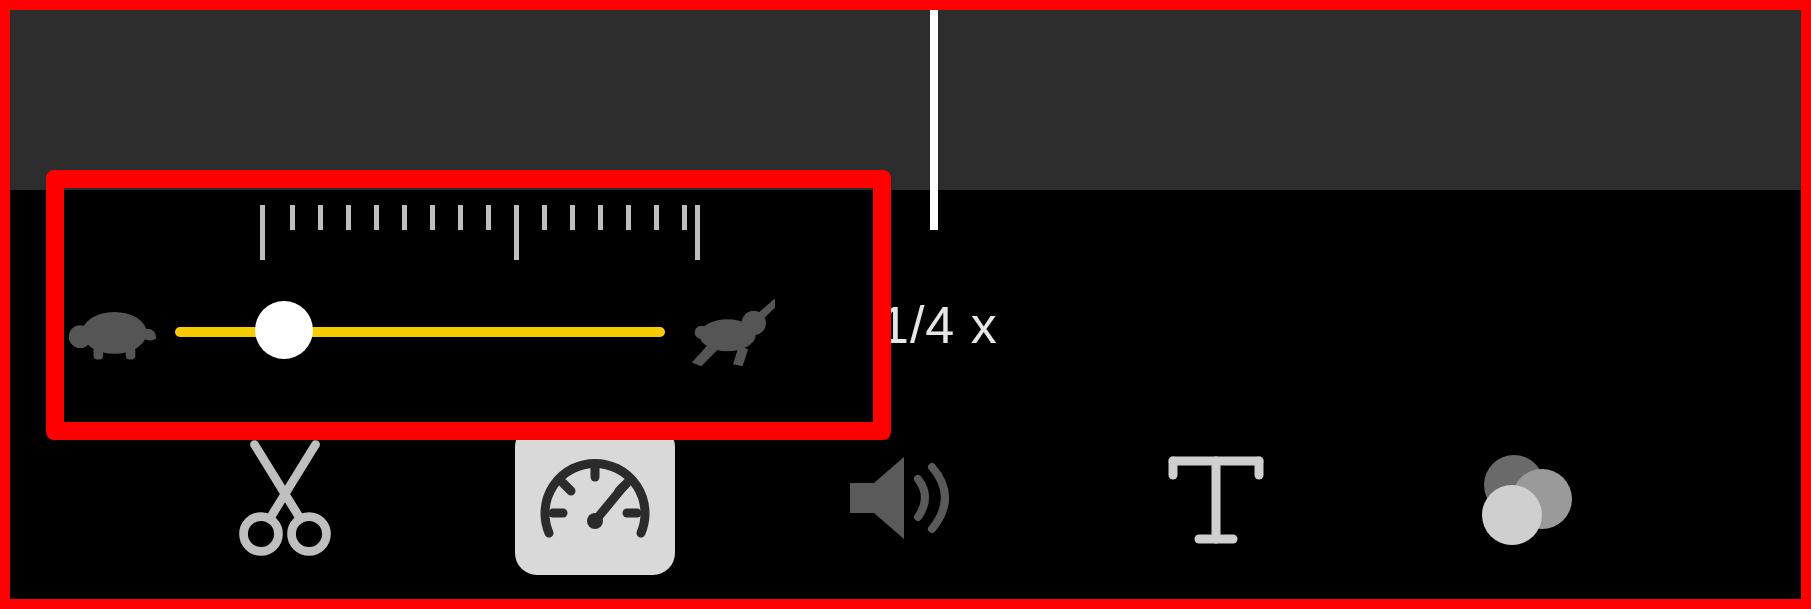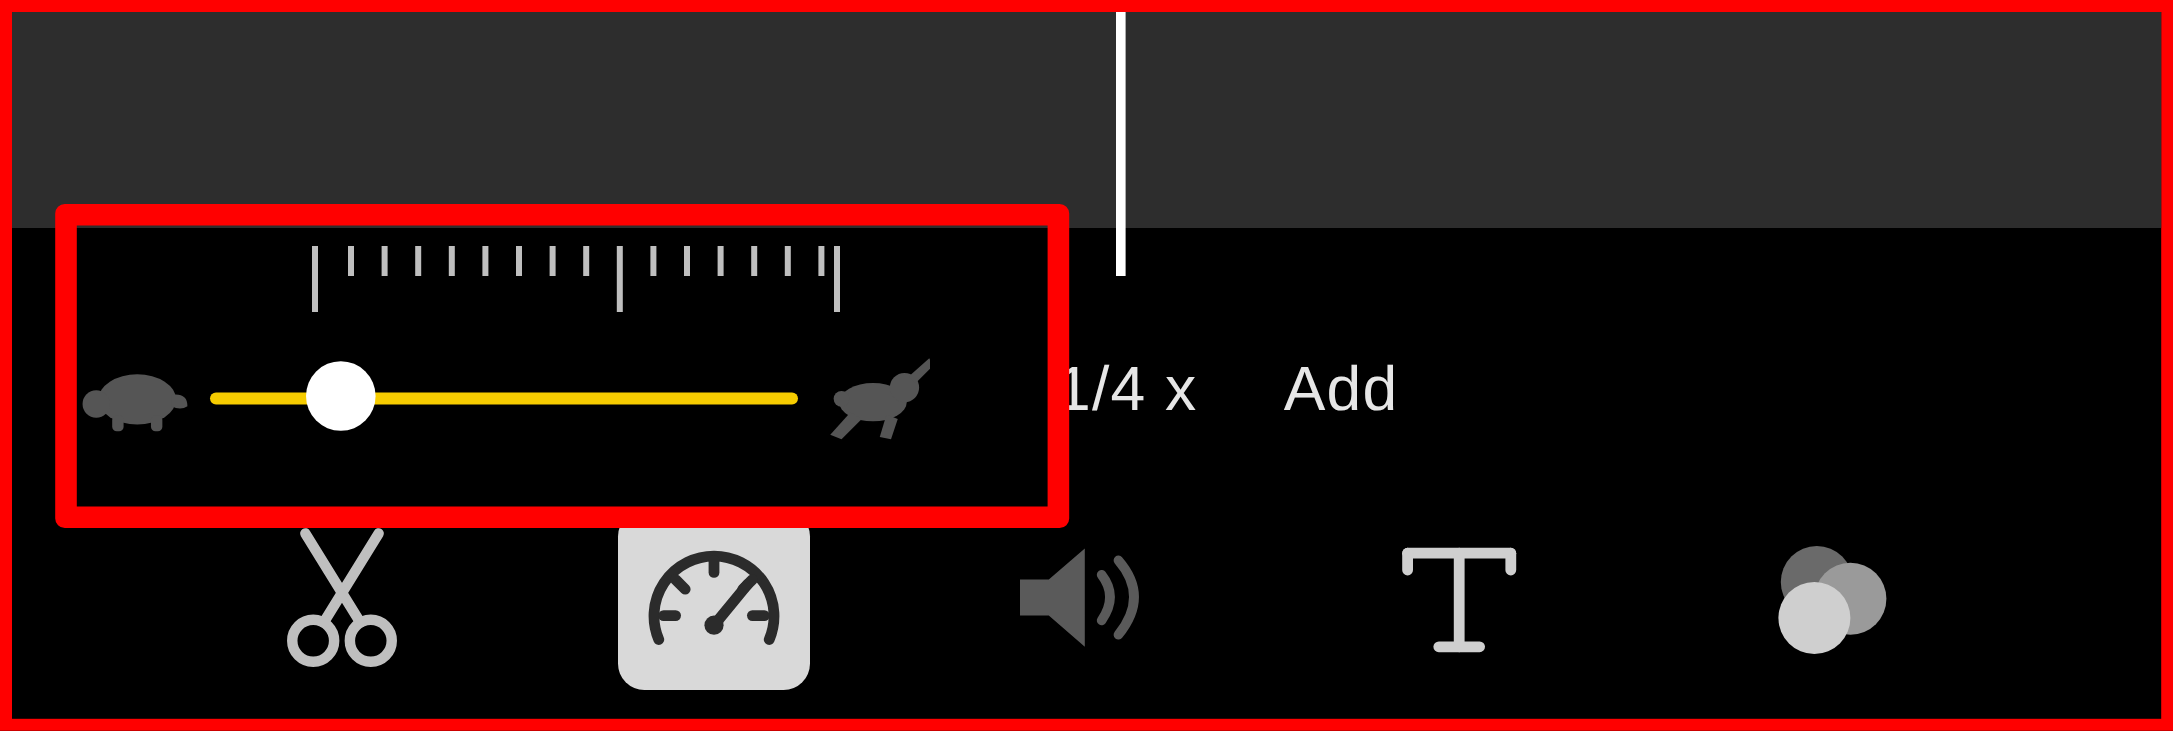--- a/index.html
+++ b/index.html
@@ -107,21 +107,21 @@
     background:#fff;
     border-radius:50%;
   }
 
   .speed-buttons{
     position:absolute;
     top:285px;
     left:870px;
     display:flex;
     align-items:center;
-    gap:72px;
+    gap:24px;
   }
   .speed-btn{
     color:#e6e6e6;
     font-size:52px;
     font-weight:400;
     white-space:nowrap;
     letter-spacing:1px;
   }
 
   
@@ -205,21 +205,20 @@
           <path d="M30 54 l-18 20 l10 4 l18 -18 z"></path>
           <path d="M62 56 l-6 20 l10 2 l6 -18 z"></path>
           <circle cx="22" cy="42" r="7"></circle>
         </g>
       </svg>
     </span>
   </div>
 
   <div class="speed-buttons">
     <span class="speed-btn">1/4 x</span>
-    <span class="speed-btn">Add</span>
   </div>
 
   <div class="tool-row">
 
     <div class="tool">
       <span>
         <svg width="110" height="120" viewBox="0 0 100 110">
           <g stroke="#bfbfbf" stroke-width="8" fill="none" stroke-linecap="round">
             <circle cx="28" cy="88" r="16"></circle>
             <circle cx="72" cy="88" r="16"></circle>

